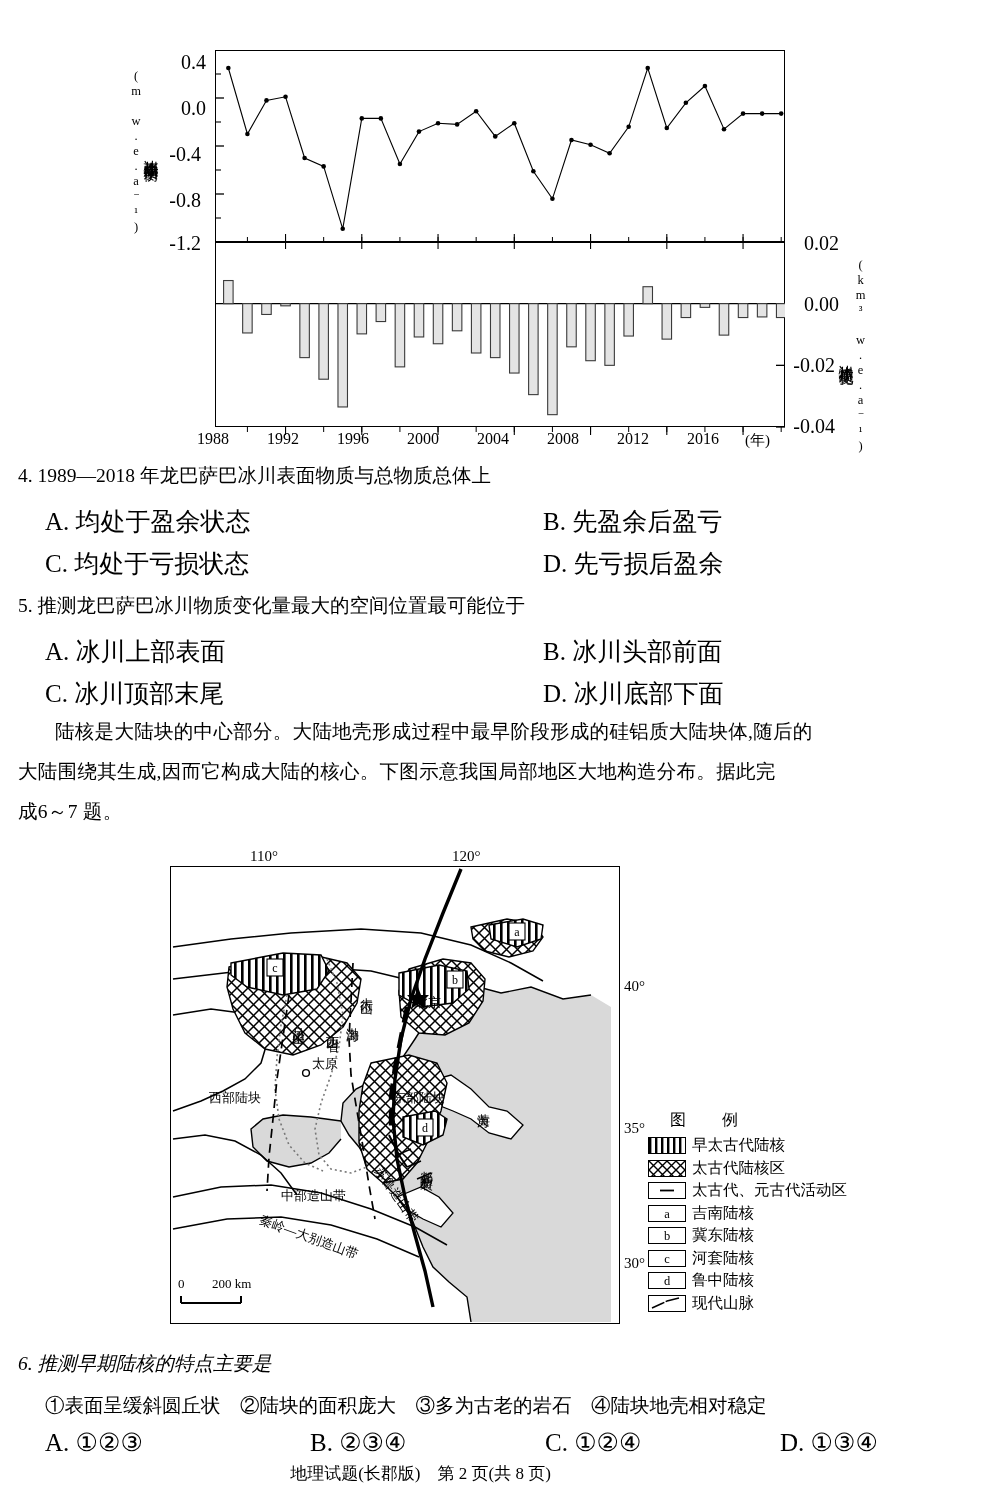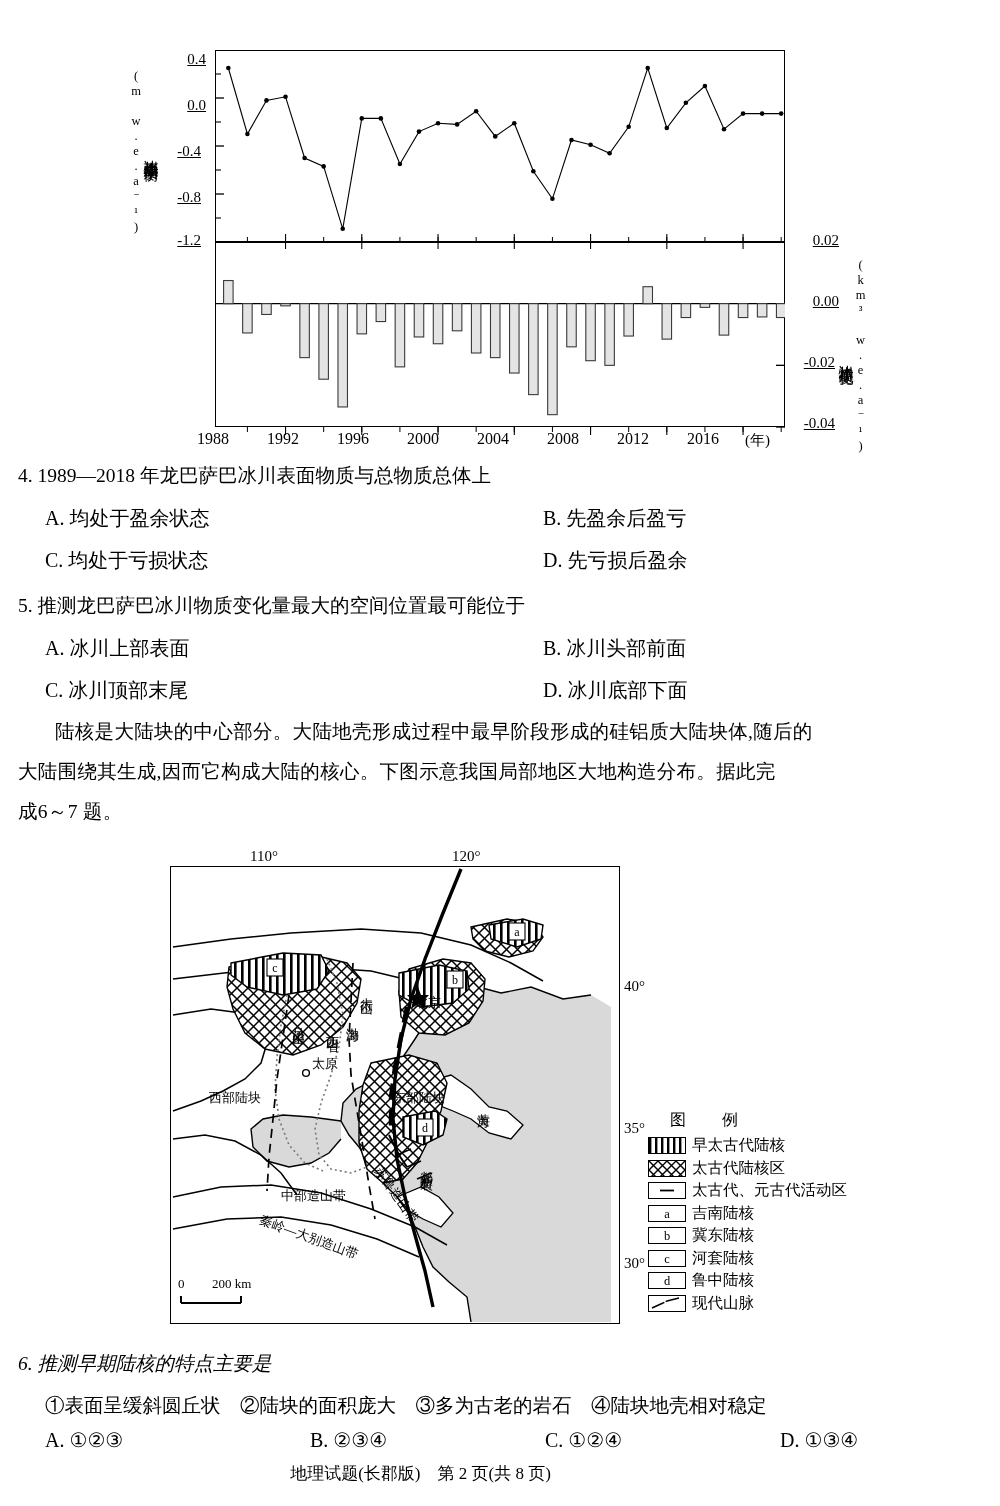--- a/index.html
+++ b/index.html
@@ -21,31 +21,31 @@
     position:absolute;left:118px;top:44px;width:40px;height:195px;
     display:flex;align-items:center;justify-content:flex-end;gap:1px;
   }
   .vtext{writing-mode:vertical-rl;text-orientation:upright;white-space:nowrap;
          font-size:15px;letter-spacing:1px;line-height:1;}
   .vtext.small{font-size:12.5px;}
   .ylab-right{
     position:absolute;left:838px;top:258px;width:44px;height:175px;
     display:flex;align-items:center;gap:1px;
   }
-  .ytick-lab{position:absolute;font-size:15px;text-align:right;width:46px;text-decoration:underline;}
+  .ytick-lab{position:absolute;font-size:20px;text-align:right;width:46px;}
   .ytick-lab.r{text-align:right;width:46px;}
   .xtick-lab{position:absolute;font-size:16px;text-align:center;width:60px;top:420px;}
   .yearlab{position:absolute;font-size:15px;top:421px;left:745px;}
 
   svg{display:block;}
 
   
   .qline{position:absolute;font-size:19.5px;font-family:"Liberation Serif",serif;white-space:nowrap;}
   .qnum{letter-spacing:0px;}
-  .opt{position:absolute;font-size:20px;white-space:nowrap;}
+  .opt{position:absolute;font-size:25px;white-space:nowrap;}
   .para{position:absolute;font-size:19.5px;line-height:40px;letter-spacing:0.3px;}
 
   
   .mapbox{position:absolute;left:170px;top:866px;width:450px;height:458px;
           border:1.6px solid #000;box-sizing:border-box;background:#fff;}
   .maplbl{position:absolute;font-size:13px;white-space:nowrap;}
   .maplbl.v{writing-mode:vertical-rl;text-orientation:upright;letter-spacing:2px;}
   .deg{position:absolute;font-size:15px;white-space:nowrap;}
   .legend{position:absolute;left:648px;top:1110px;width:210px;}
   .legend-title{font-size:16px;letter-spacing:10px;padding-left:22px;margin-bottom:4px;}

